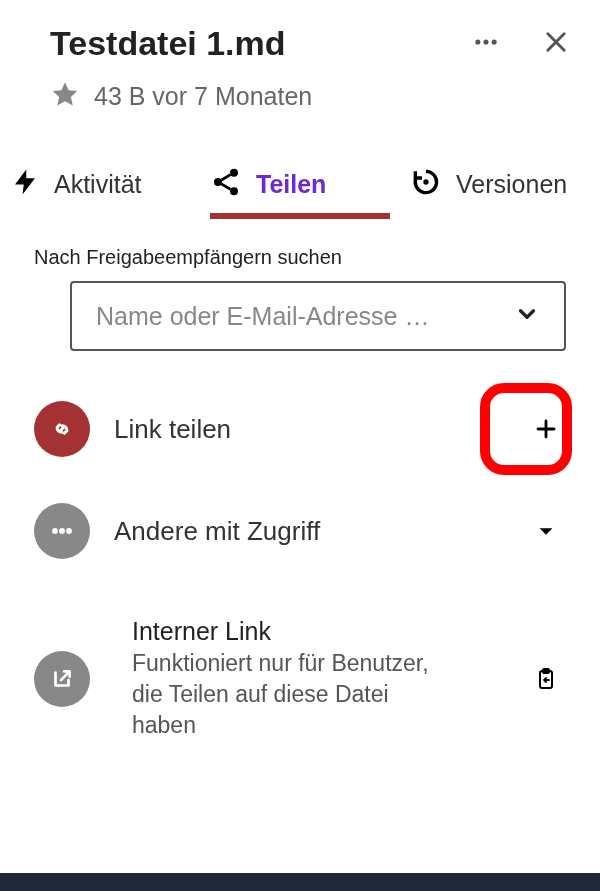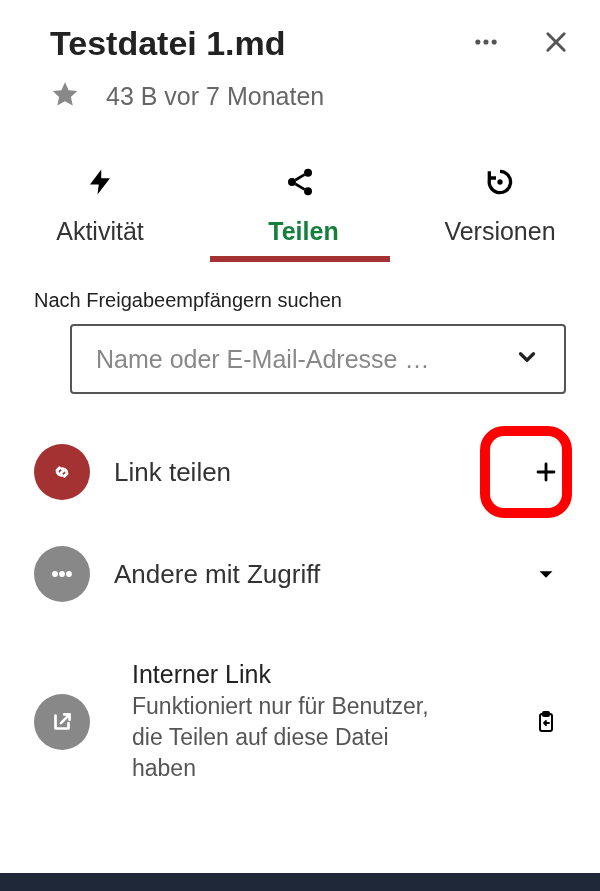--- a/index.html
+++ b/index.html
@@ -34,58 +34,56 @@
       align-items: center;
       gap: 42px;
     }
     .more-icon, .close-icon {
       color: #555;
       cursor: pointer;
     }
     .meta-row {
       display: flex;
       align-items: center;
-      gap: 26px;
+      gap: 14px;
       margin-top: 16px;
     }
     .star-icon {
       color: #888;
     }
     .meta-text {
       font-size: 25px;
       color: #666;
     }
     .tabs {
       display: flex;
       justify-content: space-around;
       margin-top: 30px;
       border-bottom: 1px solid transparent;
     }
     .tab {
       display: flex;
-      flex-direction: column;
       align-items: center;
       gap: 14px;
       padding: 12px 10px 14px 10px;
       cursor: pointer;
       position: relative;
       flex: 1;
       text-align: center;
     }
     .tab-icon {
       color: #000;
     }
     .tab-label {
       font-size: 25px;
       color: #333;
     }
     .tab.active .tab-label {
       font-weight: 700;
-      color: #15803d;
-      margin-left: 7px;
+      color: #6d28d9;
     }
     .tab.active::after {
       content: "";
       position: absolute;
       bottom: -2px;
       left: 10px;
       right: 10px;
       height: 6px;
       background: #a43232;
     }

